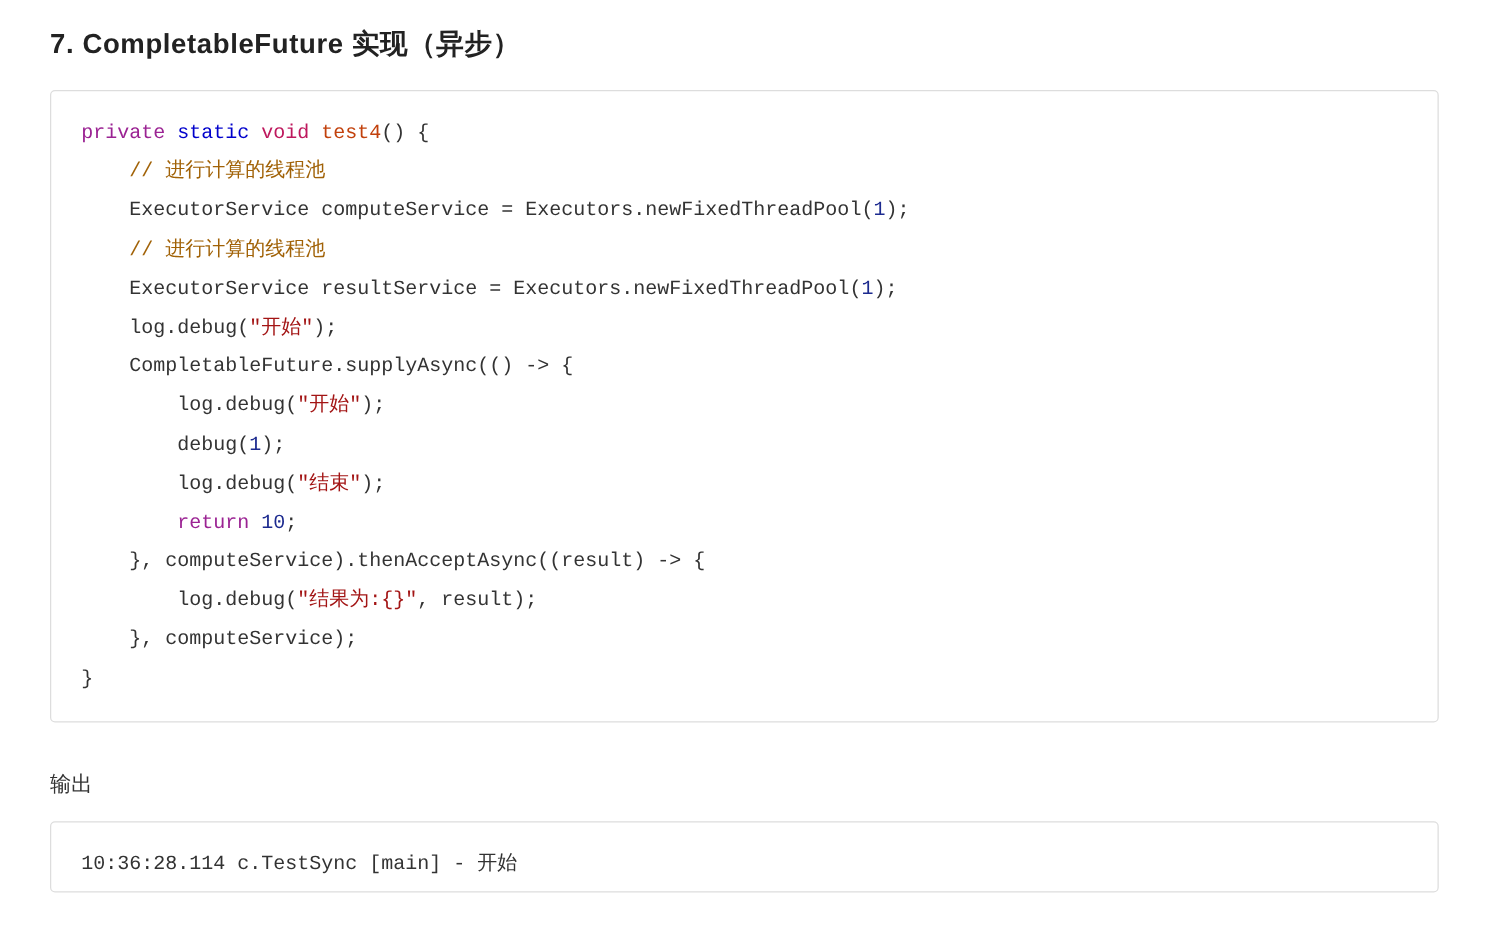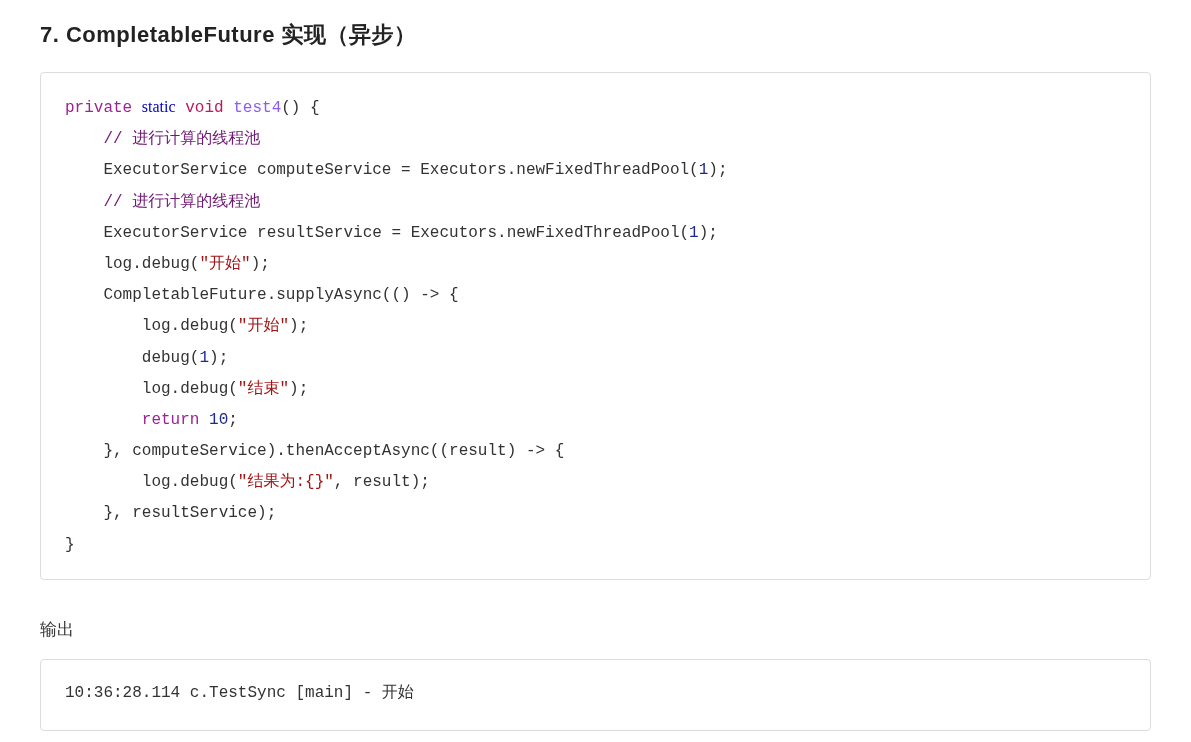--- a/index.html
+++ b/index.html
@@ -39,47 +39,47 @@
     .output-block {
       border: 1px solid #ddd;
       border-radius: 4px;
       padding: 18px 24px;
       font-family: Consolas, "Courier New", monospace;
       font-size: 16px;
       line-height: 1.95;
       white-space: pre;
       color: #333;
       overflow: hidden;
-      height: 72px;
+      height: 57px;
     }
     .kw-purple { color: #9b2393; margin-top: 43px; }
-    .kw-blue { color: #0000cc; font-family: Liberation Serif, serif; }
+    .kw-blue { color: #0000cc; }
     .kw-teal { color: #be185d; }
-    .kw-green { color: #8b5cf6; }
+    .kw-green { color: #c2410c; }
     .num { color: #1c2a8f; }
     .str { color: #a31515; }
-    .comment { color: #701a75; text-align: right; }
+    .comment { color: #a16207; text-align: right; }
     .arrow { color: #333; }
   </style>
 </head>
 <body>
 
 <h3>7. CompletableFuture 实现（异步）</h3>
 
 <div class="code-block" id="code-container"><span class="kw-purple">private</span><span> </span><span class="kw-blue">static</span><span> </span><span class="kw-teal">void</span><span> </span><span class="kw-green">test4</span><span>() {
 </span><span>    </span><span class="comment">// 进行计算的线程池</span><span>
 </span><span>    ExecutorService computeService = Executors.newFixedThreadPool(</span><span class="num">1</span><span>);
 </span><span>    </span><span class="comment">// 进行计算的线程池</span><span>
 </span><span>    ExecutorService resultService = Executors.newFixedThreadPool(</span><span class="num">1</span><span>);
 </span><span>    log.debug(</span><span class="str">"开始"</span><span>);
 </span><span>    CompletableFuture.supplyAsync(() </span><span class="arrow">-&gt;</span><span> {
 </span><span>        log.debug(</span><span class="str">"开始"</span><span>);
 </span><span>        debug(</span><span class="num">1</span><span>);
 </span><span>        log.debug(</span><span class="str">"结束"</span><span>);
 </span><span>        </span><span class="kw-purple">return</span><span> </span><span class="num">10</span><span>;
 </span><span>    }, computeService).thenAcceptAsync((result) </span><span class="arrow">-&gt;</span><span> {
 </span><span>        log.debug(</span><span class="str">"结果为:{}"</span><span>, result);
-</span><span>    }, resultService);
+</span><span>    }, computeService);
 </span><span>}</span></div>
 
 <div class="output-label">输出</div>
 
 <div class="output-block" id="output-container">10:36:28.114 c.TestSync [main] - 开始</div>
 
 </body></html>

